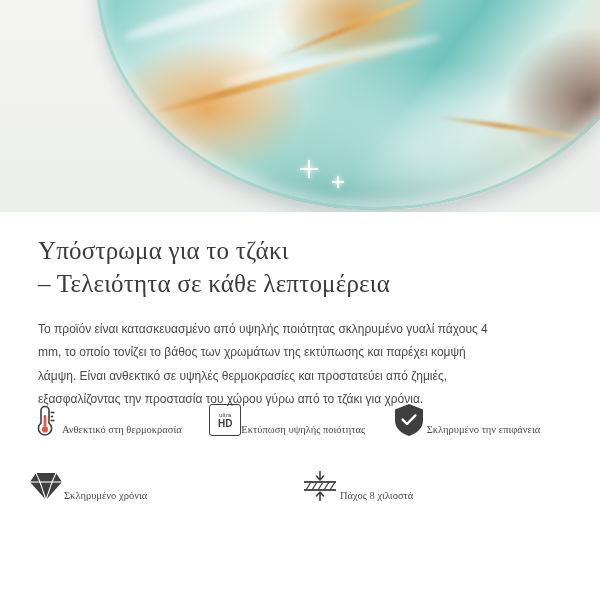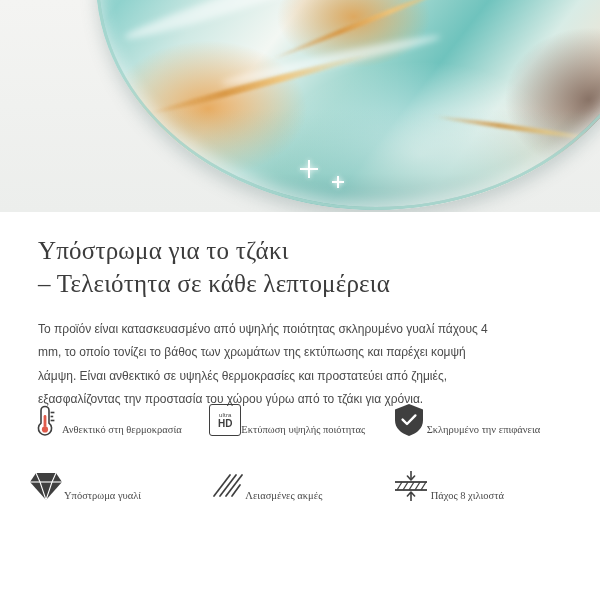--- a/index.html
+++ b/index.html
@@ -291,34 +291,23 @@
     <div class="feature-row row2">
 
       <div class="feature">
         <div class="feature-icon">
           <svg width="36" height="34" viewBox="0 0 36 34">
             <path d="M8 4 H28 L34 13 L18 31 L2 13 Z" fill="#3f3f3f"></path>
             <path d="M8 4 L12 13 L18 31 L24 13 L28 4" fill="none" stroke="#ffffff" stroke-width="1.1"></path>
             <line x1="2" y1="13" x2="34" y2="13" stroke="#ffffff" stroke-width="1.1"></line>
           </svg>
         </div>
-        <div class="feature-label">Υπόστρωμα γυαλί</div>
-      </div>
-
-      <div class="feature">
-        <div class="feature-icon">
-          <svg width="36" height="32" viewBox="0 0 36 32" stroke="#3f3f3f" stroke-width="1.7" fill="none" stroke-linecap="round">
-            <path d="M5 26 L21 5"></path>
-            <path d="M11 26 L27 5"></path>
-            <path d="M17 26 L33 5"></path>
-            <path d="M23 26 L31 15"></path>
-          </svg>
-        </div>
-        <div class="feature-label">Λειασμένες ακμές</div>
-      </div>
+        <div class="feature-label">Σκληρυμένο χρόνια</div>
+      </div>
+
 
       <div class="feature">
         <div class="feature-icon">
           <svg width="40" height="34" viewBox="0 0 40 34" stroke="#3f3f3f" fill="none">
             <line x1="20" y1="2" x2="20" y2="10" stroke-width="1.6"></line>
             <path d="M16.4 7 L20 11 L23.6 7" stroke-width="1.6" stroke-linecap="round" stroke-linejoin="round"></path>
             <line x1="4" y1="13" x2="36" y2="13" stroke-width="1.8"></line>
             <line x1="4" y1="21" x2="36" y2="21" stroke-width="1.8"></line>
             <line x1="6" y1="21" x2="11" y2="13" stroke-width="1.2"></line>
             <line x1="12" y1="21" x2="17" y2="13" stroke-width="1.2"></line>

